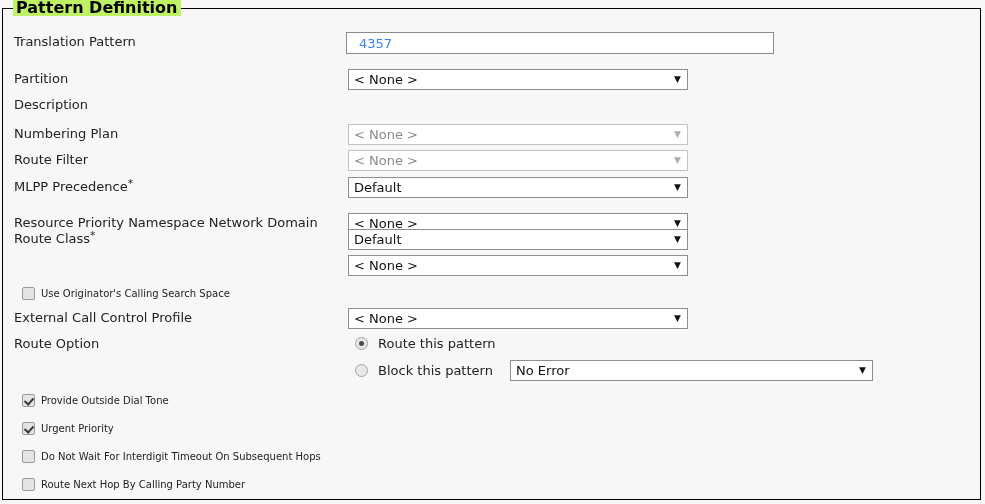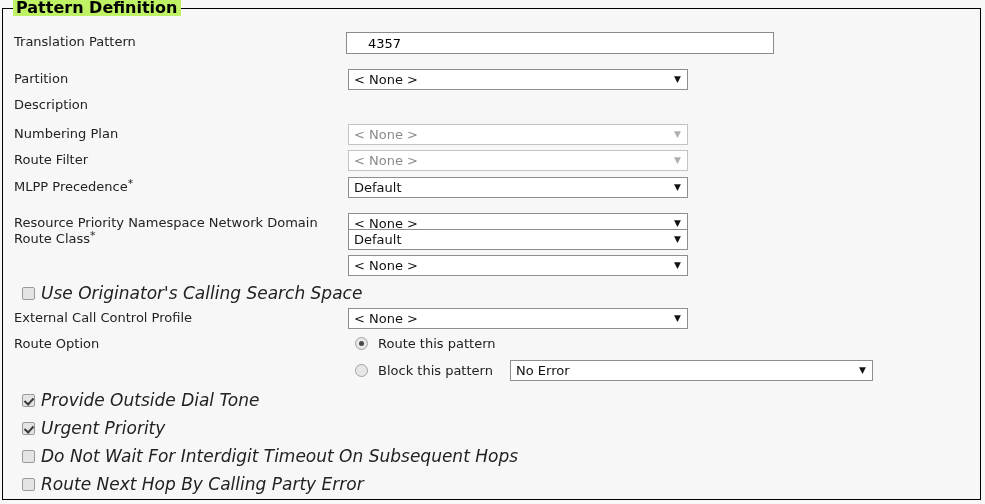--- a/index.html
+++ b/index.html
@@ -74,22 +74,22 @@
     position: absolute;
     left: 343px;
     top: 0;
     width: 428px;
     height: 22px;
     box-sizing: border-box;
     border: 1px solid #8b8b8b;
     background: #ffffff;
     font-family: "DejaVu Sans", "Liberation Sans", sans-serif;
     font-size: 13px;
-    color: #000000;
-    padding: 0 21px;
+    color: #3b82f6;
+    padding: 0 12px;
     line-height: 20px;
     border-radius: 0;
     outline: none;
   }
 
   
   .sel {
     position: absolute;
     left: 345px;
     top: 0;
@@ -152,24 +152,23 @@
     height: 7px;
     border: solid #3a3a3a;
     border-width: 0 2px 2px 0;
     transform: rotate(42deg);
   }
   .cbl {
     position: absolute;
     left: 38px;
     top: 0;
     line-height: 19px;
-    font-size: 17px;
+    font-size: 10px;
     color: #222;
     white-space: nowrap;
-    font-style: italic;
   }
 
   
   .rad {
     position: absolute;
     width: 13px;
     height: 13px;
     box-sizing: border-box;
     border: 1px solid #a2a2a2;
     background: #e7e7e7;
@@ -303,17 +302,17 @@
       <span class="cbl">Do Not Wait For Interdigit Timeout On Subsequent Hops</span>
     </div>
 
     <div class="cbrow" style="top:410px;">
       <span class="cb on"></span>
       <span class="cbl">Urgent Priority</span>
     </div>
 
     <div class="cbrow" style="top:466px;">
       <span class="cb"></span>
-      <span class="cbl">Route Next Hop By Calling Party Error</span>
+      <span class="cbl">Route Next Hop By Calling Party Number</span>
     </div>
 
   </div>
 </div>
 
 </body></html>

